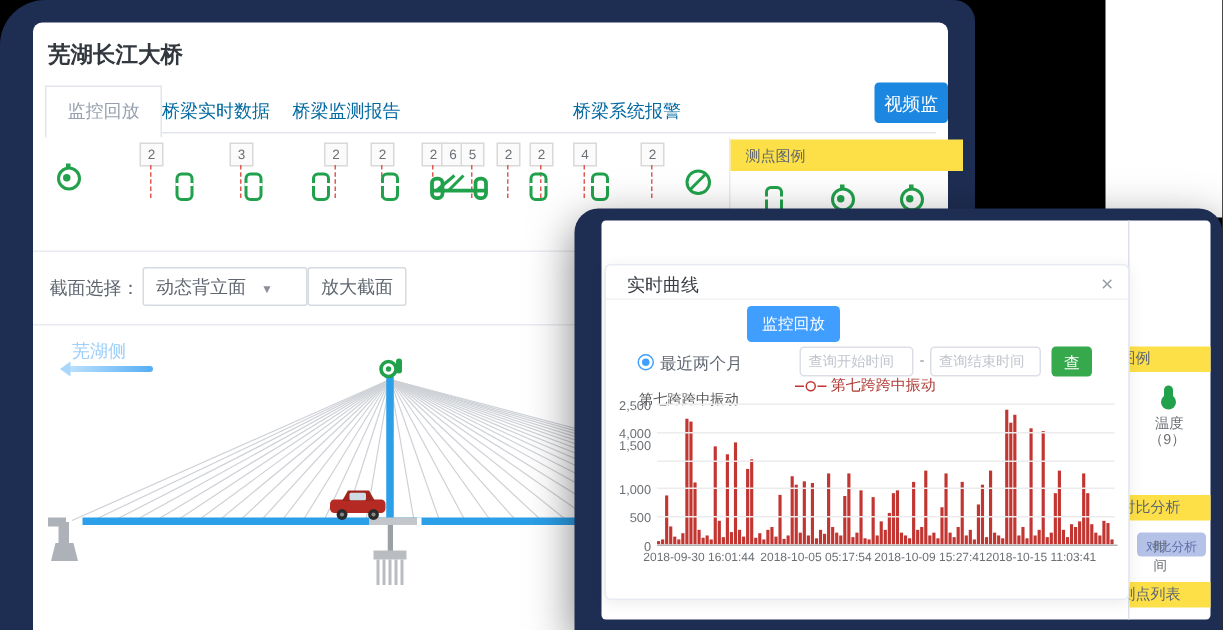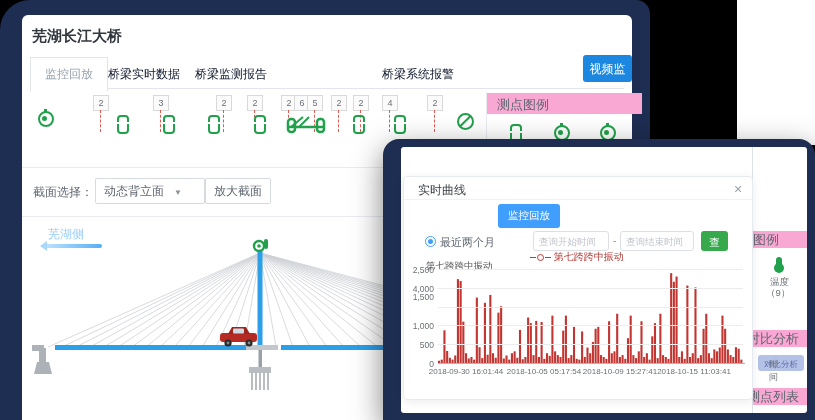--- a/index.html
+++ b/index.html
@@ -5,37 +5,37 @@
   html,body{margin:0;padding:0;background:#000;}
   #stage{position:relative;width:815px;height:420px;overflow:hidden;background:#000;
          font-family:"Liberation Sans","DejaVu Sans",sans-serif;}
   .abs{position:absolute;}
   
   .navy-card{position:absolute;background:#1e2d52;box-shadow:0 10px 30px rgba(0,0,0,.5);}
   .white-win{position:absolute;background:#fff;}
   
   .page-title{font-size:15px;font-weight:bold;color:#33383f;}
   .tabbar{position:absolute;border-bottom:1px solid #e2e6ec;}
-  .tab{position:absolute;font-size:12px;color:#0f172a;white-space:nowrap;cursor:pointer;}
+  .tab{position:absolute;font-size:12px;color:#0369a1;white-space:nowrap;cursor:pointer;}
   .tab.active{border:1px solid #e2e6ec;border-bottom:1px solid #fff;background:#fff;
               color:#97a1ae;padding:8px 14px;top:0;}
   .btn-blue{position:absolute;background:#1b87e0;color:#fff;font-size:12px;border:none;
             border-radius:3px;text-align:center;line-height:26px;cursor:pointer;}
   .badge{position:absolute;width:14px;height:14px;border:1px solid #d9d9d9;background:#fbfbfb;
          color:#6b7075;font-size:9px;line-height:14px;text-align:center;}
   .dash-red{position:absolute;width:0;height:22px;border-left:1px dashed #e05a52;}
   .chain{position:absolute;width:8px;height:15px;border:2px solid #21a14b;border-radius:4px;}
   .chain:after{content:"";position:absolute;left:-2px;right:-2px;top:5px;height:2px;background:#fff;}
   .gauge{position:absolute;width:12px;height:12px;border:2px solid #21a14b;border-radius:50%;background:#fff;}
   .gauge:before{content:"";position:absolute;left:4px;top:-4px;width:3px;height:3px;background:#21a14b;}
   .gauge:after{content:"";position:absolute;left:2px;top:3px;width:5px;height:5px;border-radius:50%;background:#21a14b;}
   .forbid{position:absolute;width:13px;height:13px;border:2px solid #21a14b;border-radius:50%;}
   .forbid:after{content:"";position:absolute;left:-1px;top:5px;width:15px;height:2px;background:#21a14b;
                 transform:rotate(-45deg);}
-  .panel-band{position:absolute;background:#f9a8d4;color:#5f6670;font-size:13px;line-height:17px;
+  .panel-band{position:absolute;background:#fde047;color:#5f6670;font-size:10px;line-height:17px;
               overflow:hidden;white-space:nowrap;}
   .divider-h{position:absolute;height:1px;background:#e8ecf1;}
   .divider-v{position:absolute;width:1px;background:#e8ecf1;}
   .sel-label{font-size:12px;color:#5f6670;}
   .sel-box{position:absolute;border:1px solid #d6dae1;border-radius:2px;font-size:12px;color:#5f6670;
            line-height:24px;padding:0 8px;background:#fff;cursor:pointer;}
   .caret{font-size:8px;color:#8a9099;margin-left:10px;}
   .side-label{font-size:12px;color:#9ccffa;}
   .side-arrow{position:absolute;width:58px;height:4px;
       background:linear-gradient(90deg,#bfe2fd,#55aef5);border-radius:2px;}

